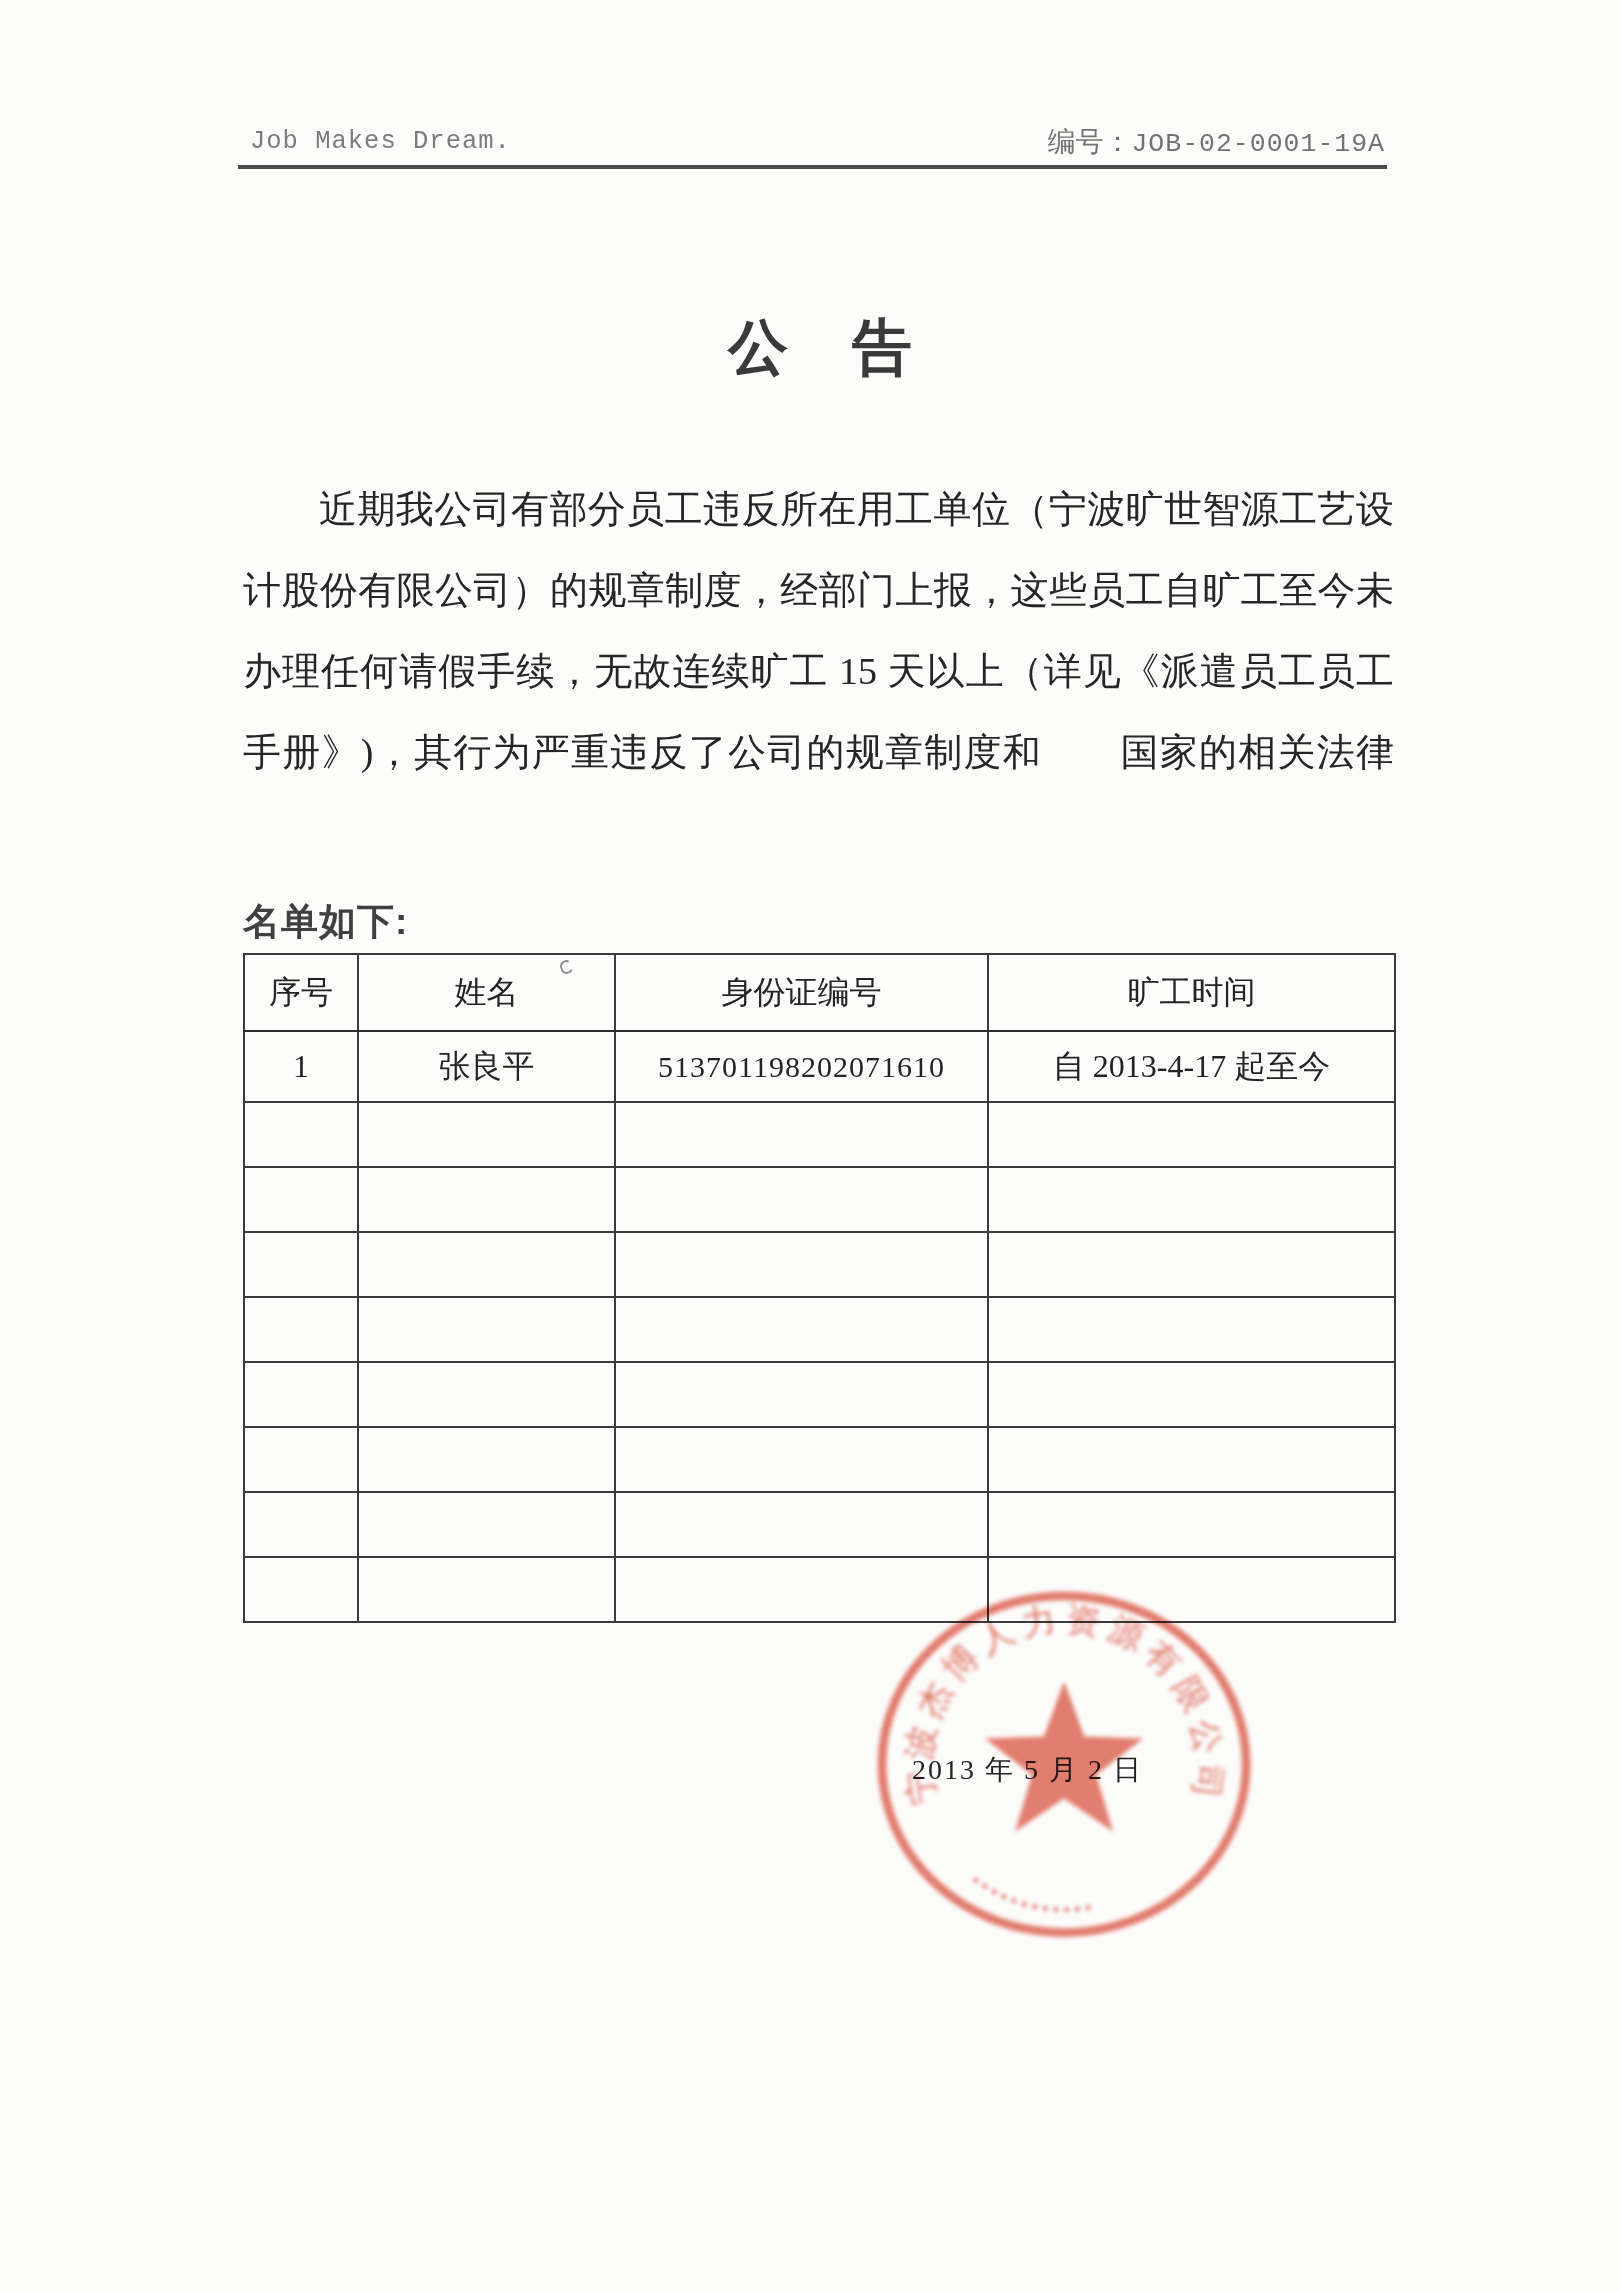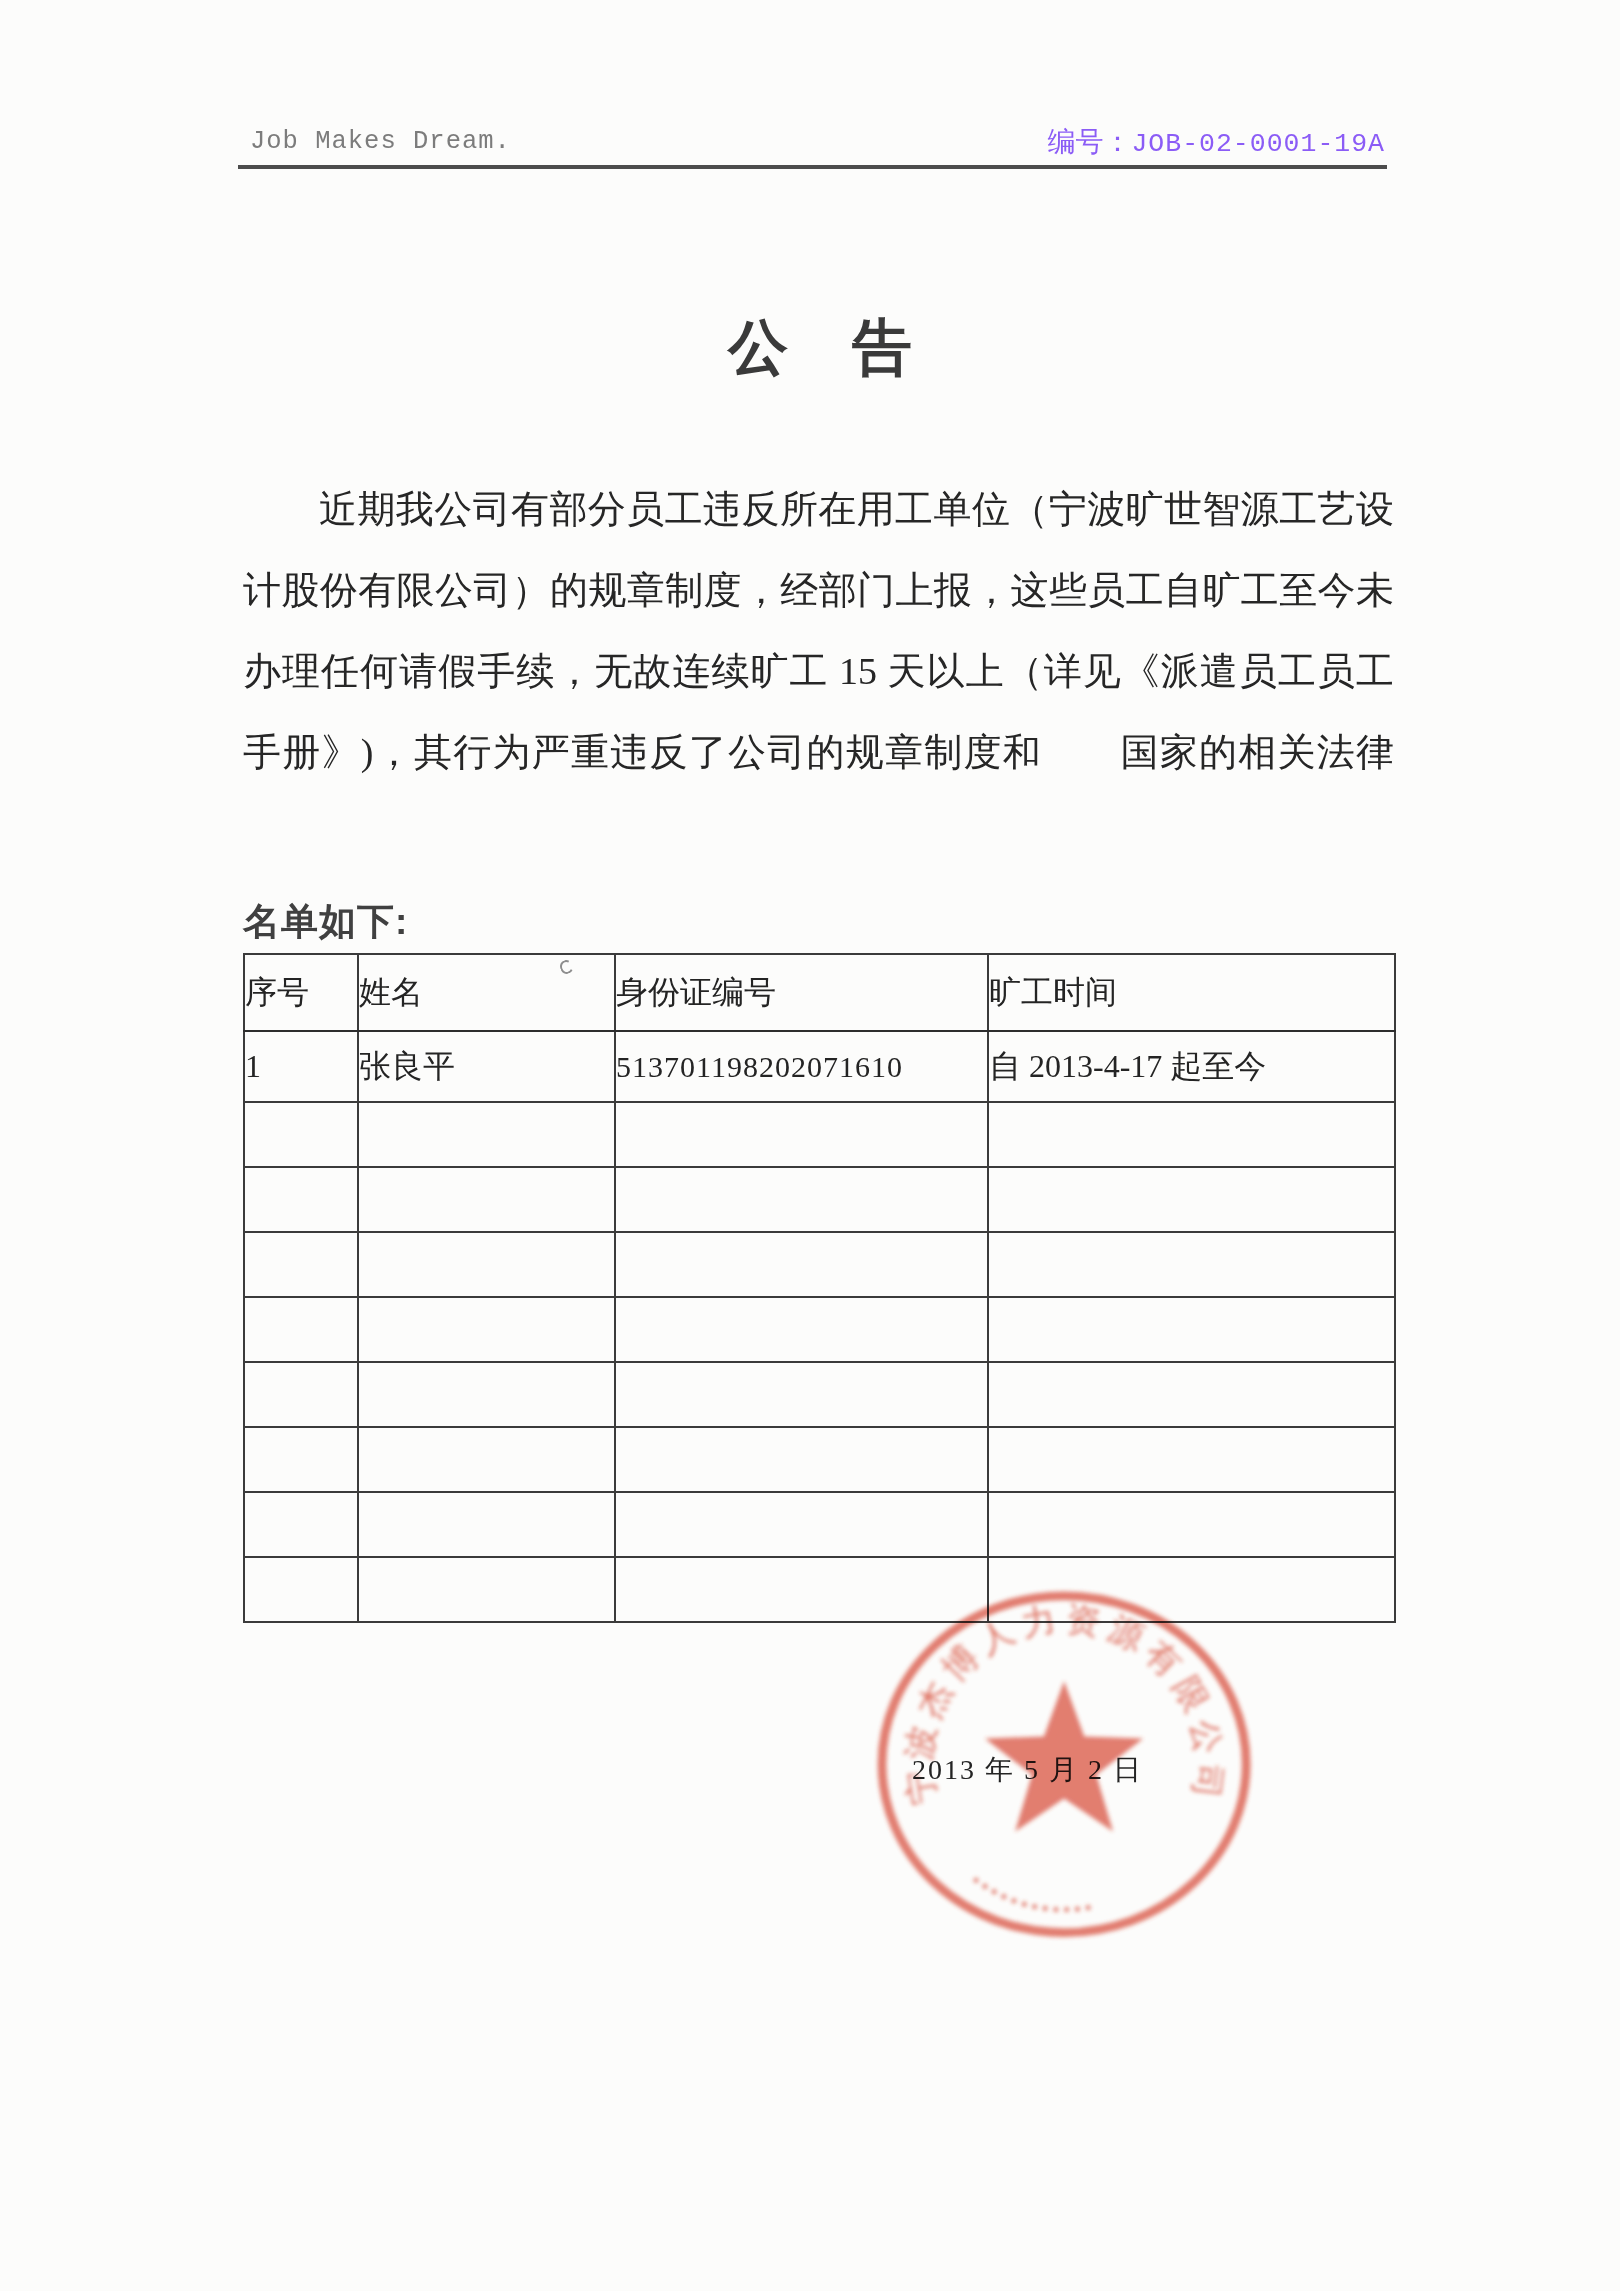--- a/index.html
+++ b/index.html
@@ -13,21 +13,21 @@
     color:#2a2a2a;
   }
   
   .hdr-slogan{
     position:absolute;left:250px;top:127px;
     font-family:"Liberation Mono","DejaVu Sans Mono",monospace;
     font-size:25.5px;color:#7c7c7c;letter-spacing:1px;text-align:center;
   }
   .hdr-docno{
     position:absolute;right:235px;top:123px;
-    font-size:28px;color:#8b5cf6;white-space:nowrap;
+    font-size:28px;color:#737373;white-space:nowrap;
   }
   .hdr-docno .mono{
     font-family:"Liberation Mono","DejaVu Sans Mono",monospace;
     font-size:26.5px;letter-spacing:1px;
   }
   .hdr-rule{
     position:absolute;left:238px;top:165px;width:1149px;height:3.9px;
     background:#4c4c4c;
   }
   
@@ -54,21 +54,21 @@
     font-size:37px;font-weight:bold;color:#404040;letter-spacing:1px;
   }
   
   table.roster{
     position:absolute;left:243px;top:953px;width:1151px;
     border-collapse:collapse;table-layout:fixed;
     border:2.9px solid #2d2d2d;
   }
   table.roster th,table.roster td{
     border:2px solid #3b3b3b;
-    text-align:left;vertical-align:middle;
+    text-align:center;vertical-align:middle;
     padding:0;color:#242424;
     font-weight:normal;
   }
   table.roster thead th{
     height:75px;font-size:32px;
     border-bottom:2.9px solid #2d2d2d;
   }
   table.roster td.r1{height:69px;font-size:32px;}
   table.roster td.c-id{
     font-size:30px;letter-spacing:1px;

